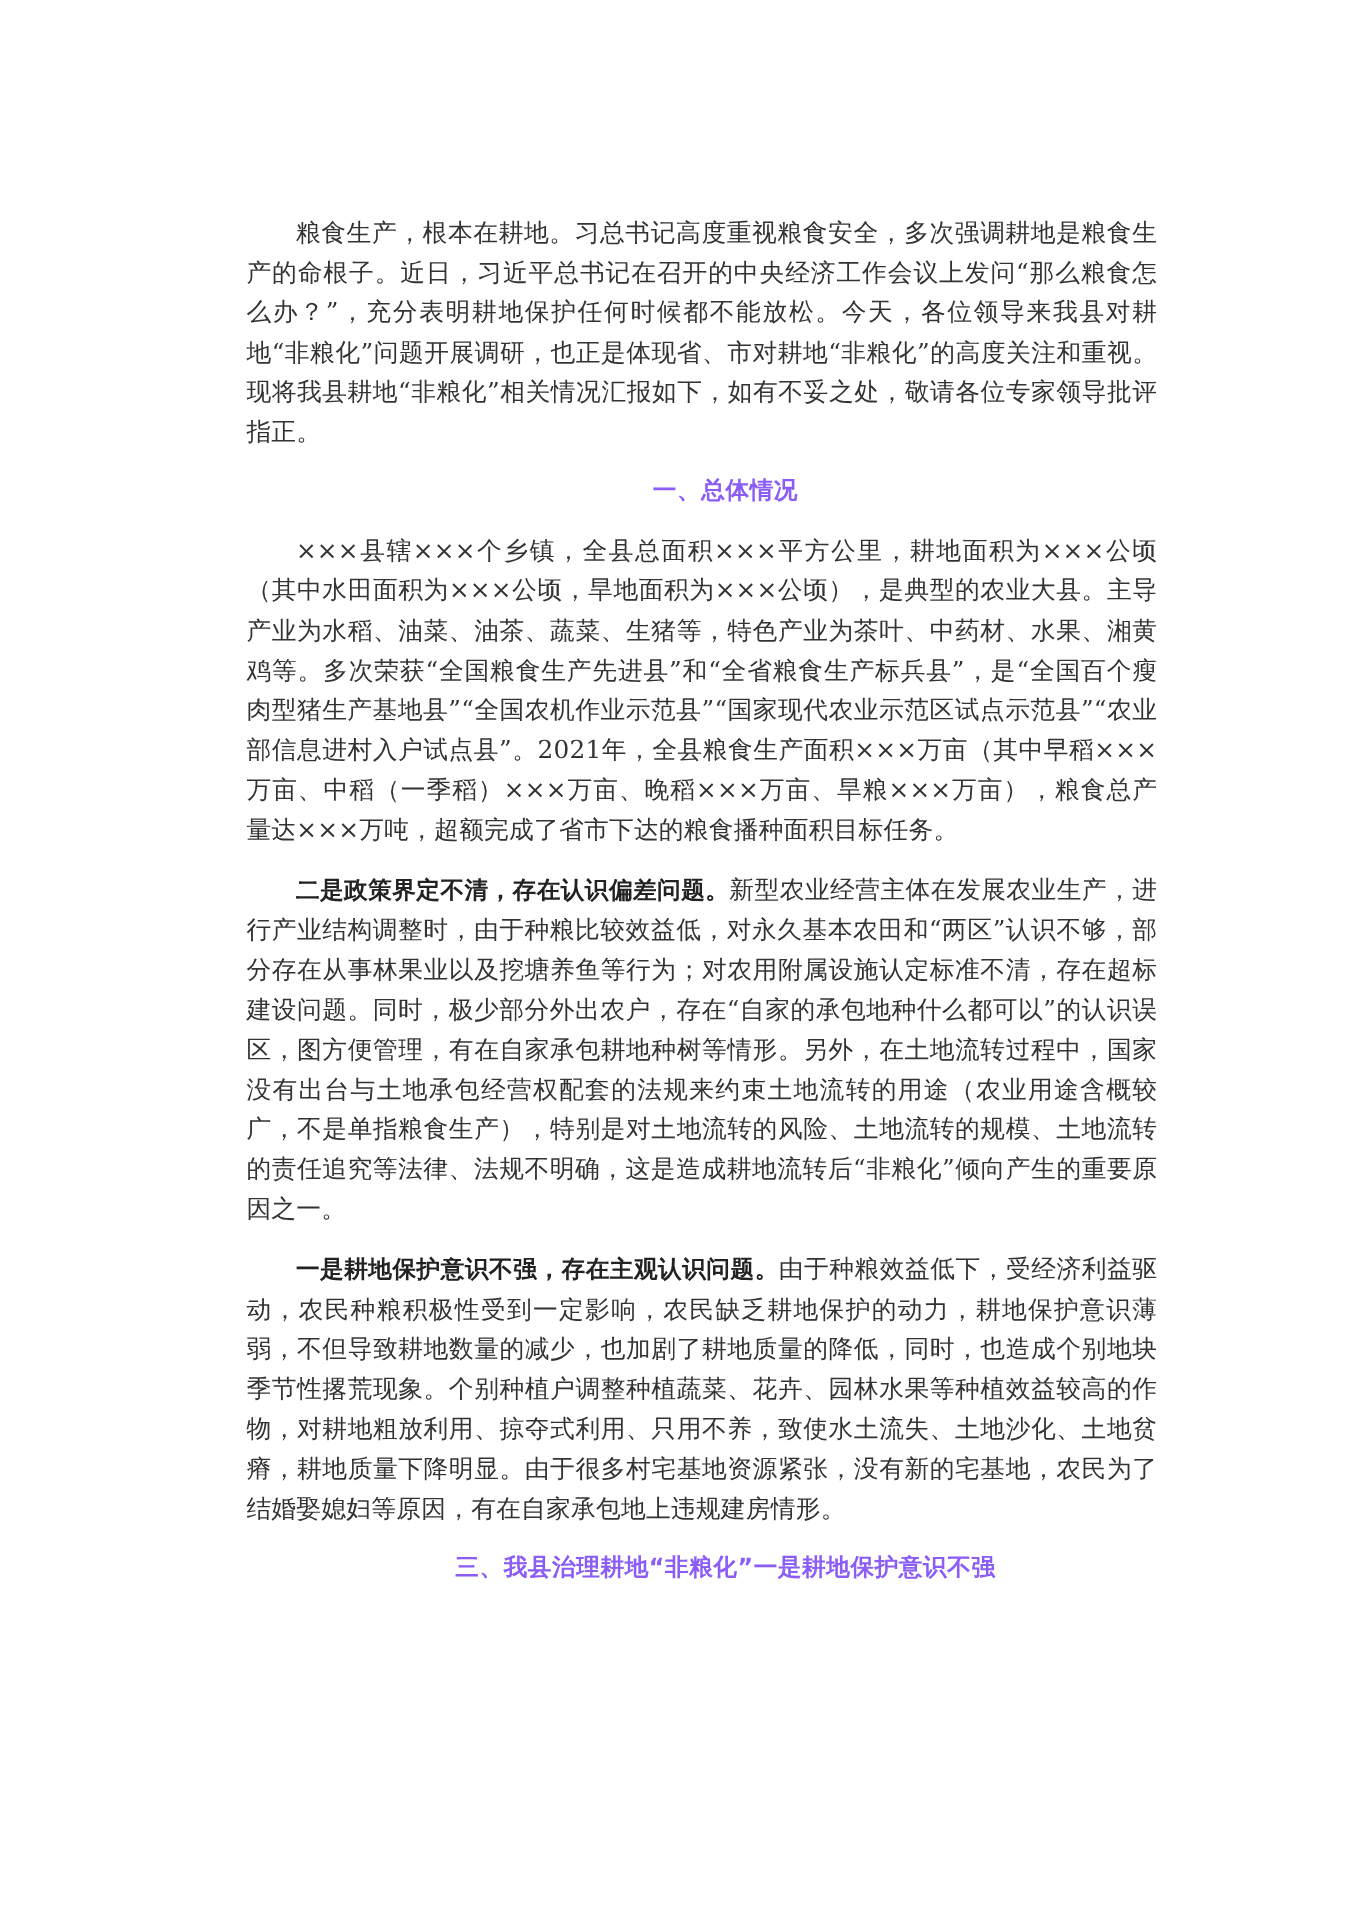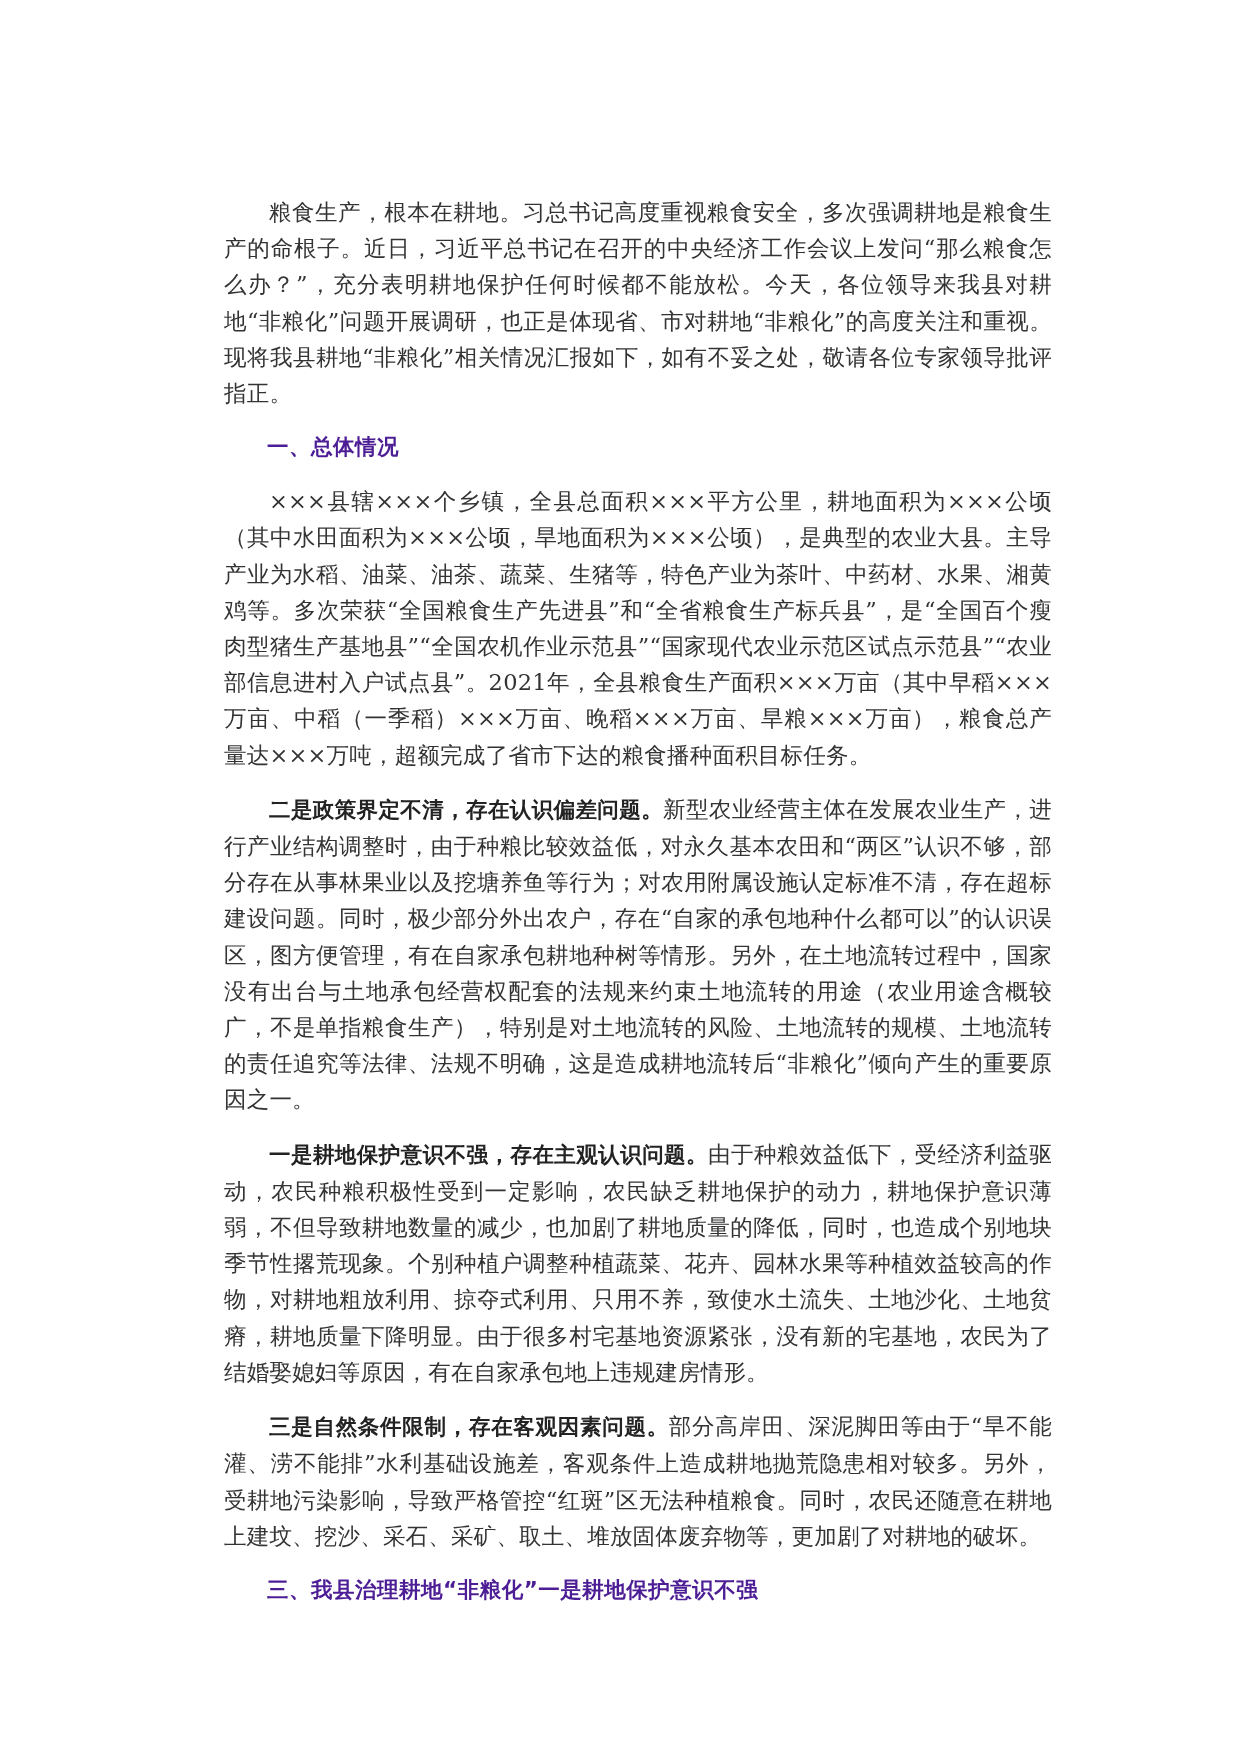--- a/index.html
+++ b/index.html
@@ -30,22 +30,23 @@
       margin: 0 0 18px 0;
       letter-spacing: 0.2px;
     }
     .heading {
       font-family: "DejaVu Sans", "Liberation Sans", sans-serif;
       font-weight: bold;
       font-size: 21.5px;
       line-height: 36px;
       text-indent: 2em;
       margin: 0 0 18px 0;
-      color: #4c1d95;
+      color: #8b5cf6;
       letter-spacing: 0.5px;
+      text-align: center;
     }
     .lead {
       font-family: "DejaVu Sans", "Liberation Sans", sans-serif;
       font-weight: bold;
       color: #222222;
       font-size: 21.5px;
     }
   </style>
 </head>
 <body>
@@ -58,18 +59,15 @@
 
 
   <p class="para">
     <span class="lead">二是政策界定不清，存在认识偏差问题。</span><span>新型农业经营主体在发展农业生产，进行产业结构调整时，由于种粮比较效益低，对永久基本农田和“两区”认识不够，部分存在从事林果业以及挖塘养鱼等行为；对农用附属设施认定标准不清，存在超标建设问题。同时，极少部分外出农户，存在“自家的承包地种什么都可以”的认识误区，图方便管理，有在自家承包耕地种树等情形。另外，在土地流转过程中，国家没有出台与土地承包经营权配套的法规来约束土地流转的用途（农业用途含概较广，不是单指粮食生产），特别是对土地流转的风险、土地流转的规模、土地流转的责任追究等法律、法规不明确，这是造成耕地流转后“非粮化”倾向产生的重要原因之一。</span>
   </p>
 
   <p class="para">
     <span class="lead">一是耕地保护意识不强，存在主观认识问题。</span><span>由于种粮效益低下，受经济利益驱动，农民种粮积极性受到一定影响，农民缺乏耕地保护的动力，耕地保护意识薄弱，不但导致耕地数量的减少，也加剧了耕地质量的降低，同时，也造成个别地块季节性撂荒现象。个别种植户调整种植蔬菜、花卉、园林水果等种植效益较高的作物，对耕地粗放利用、掠夺式利用、只用不养，致使水土流失、土地沙化、土地贫瘠，耕地质量下降明显。由于很多村宅基地资源紧张，没有新的宅基地，农民为了结婚娶媳妇等原因，有在自家承包地上违规建房情形。</span>
   </p>
 
-  <p class="para">
-    <span class="lead">三是自然条件限制，存在客观因素问题。</span><span>部分高岸田、深泥脚田等由于“旱不能灌、涝不能排”水利基础设施差，客观条件上造成耕地抛荒隐患相对较多。另外，受耕地污染影响，导致严格管控“红斑”区无法种植粮食。同时，农民还随意在耕地上建坟、挖沙、采石、采矿、取土、堆放固体废弃物等，更加剧了对耕地的破坏。</span>
-  </p>
 
   <h2 class="heading">三、我县治理耕地“非粮化”一是耕地保护意识不强</h2>
 </div>
 
 </body></html>

